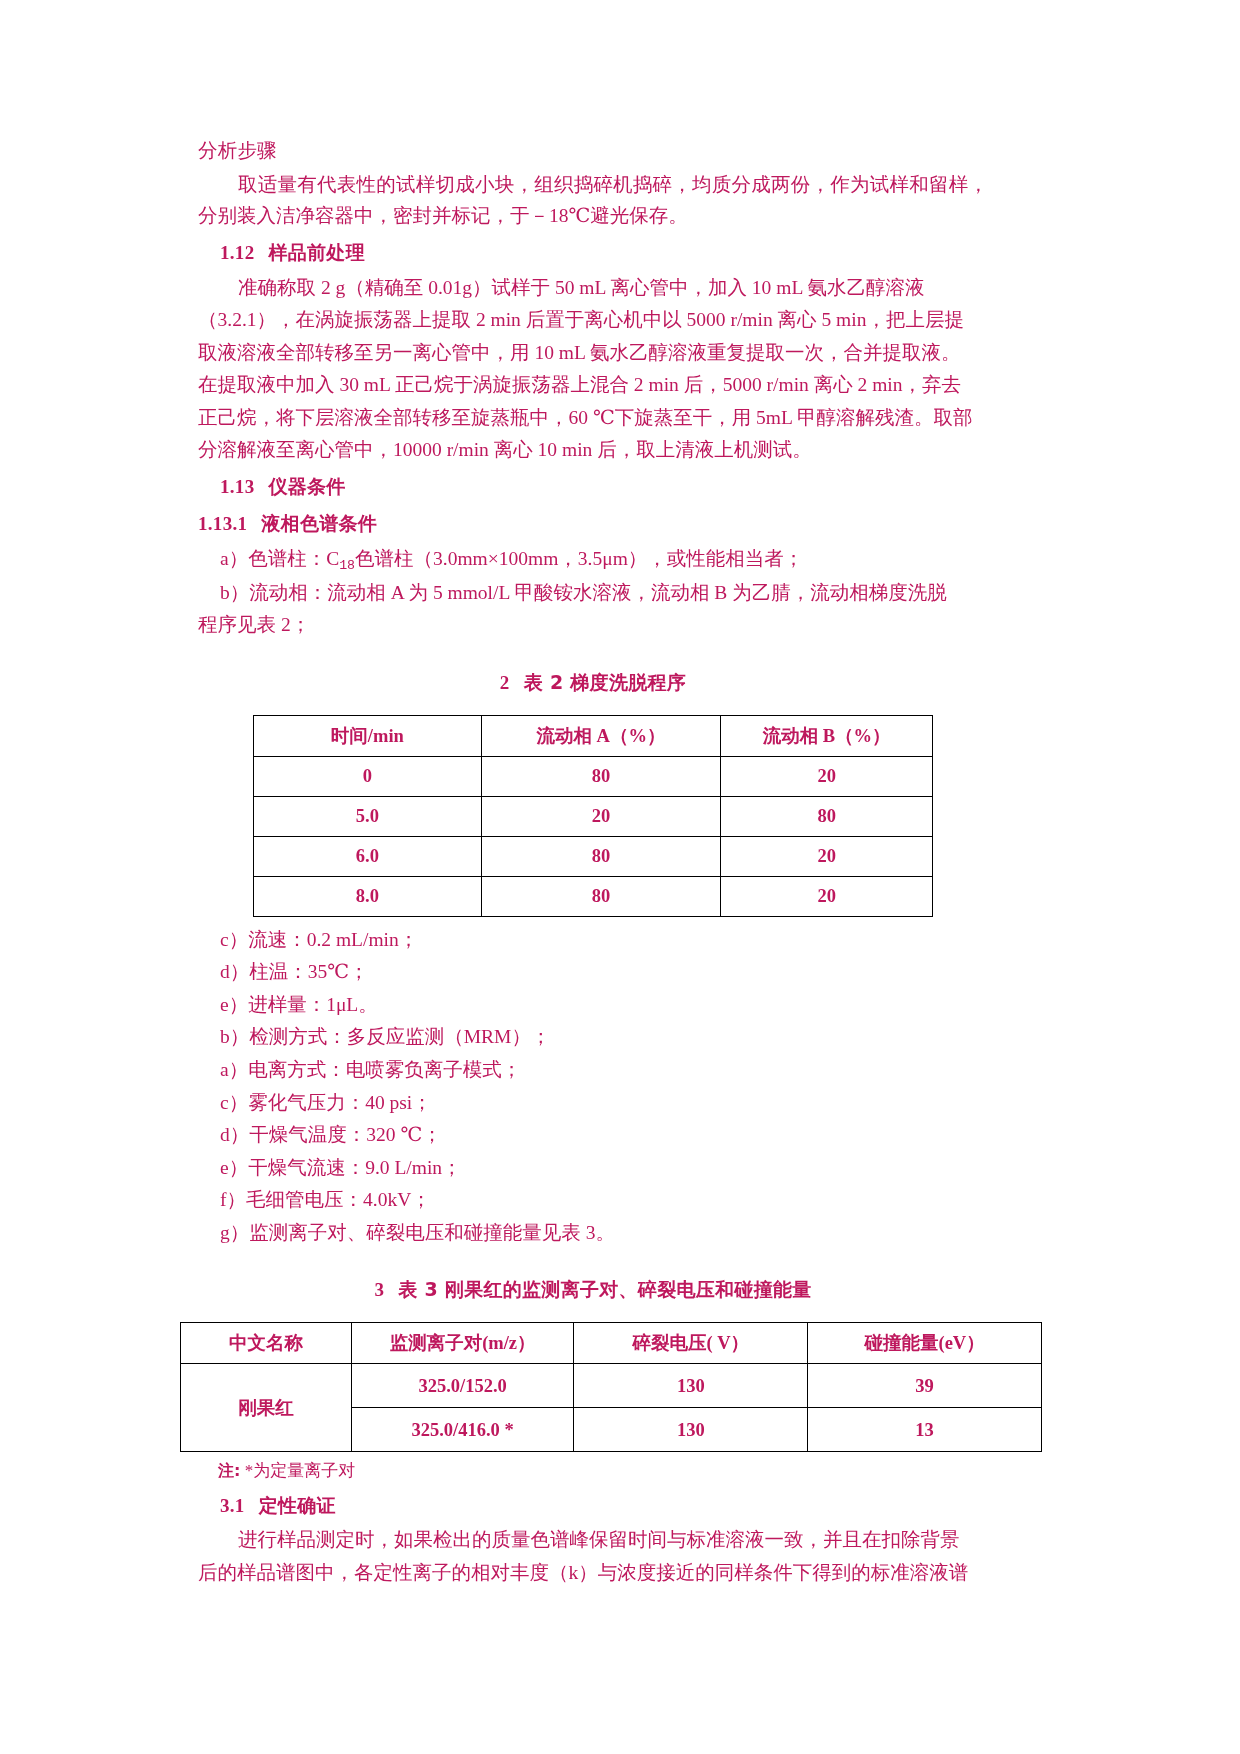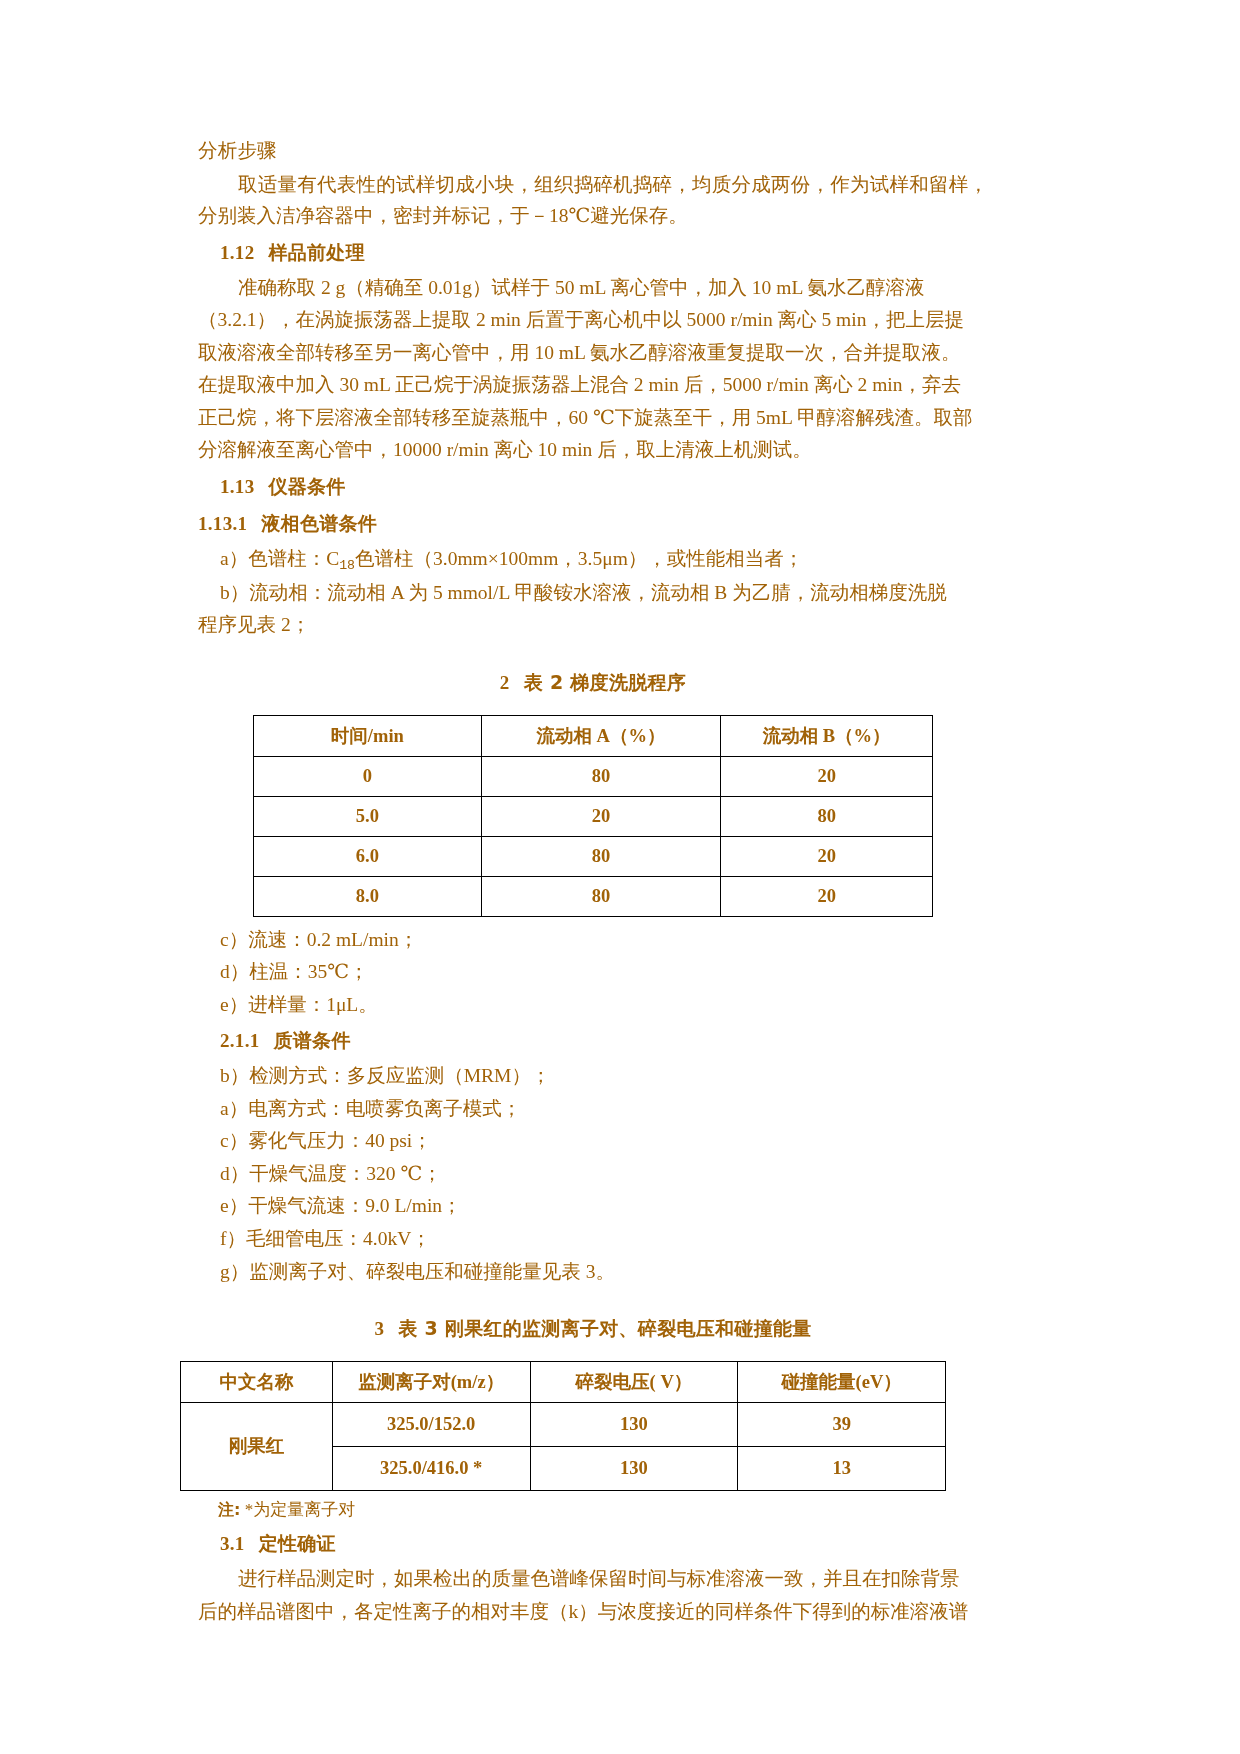--- a/index.html
+++ b/index.html
@@ -8,21 +8,21 @@
     background: #ffffff;
   }
   .page {
     width: 1240px;
     height: 1754px;
     background: #ffffff;
     position: relative;
     box-sizing: border-box;
     padding: 135px 170px 0 198px;
     font-family: "Liberation Serif", "DejaVu Serif", serif;
-    color: #a16207;
+    color: #be185d;
     overflow: hidden;
   }
   .doc-body {
     width: 790px;
     font-size: 19.5px;
     line-height: 1.62;
   }
 
   
   .h-plain {
@@ -101,21 +101,21 @@
     width: 680px;
     margin: 0 auto 0 auto;
   }
   #table-gradient td { height: 29px; }
   #table-gradient col.c1 { width: 228px; }
   #table-gradient col.c2 { width: 240px; }
   #table-gradient col.c3 { width: 212px; }
 
   
   #table-ions {
-    width: 766px;
+    width: 862px;
     margin: 0 0 0 -18px;
   }
   #table-ions col.c1 { width: 152px; }
   #table-ions col.c2 { width: 198px; }
   #table-ions col.c3 { width: 208px; }
   #table-ions col.c4 { width: 208px; }
   #table-ions td { height: 33px; }
 
   .note {
     font-size: 17px;
@@ -203,23 +203,20 @@
         </tr>
       </tbody>
     </table>
 
     <div class="spacer-sm"></div>
 
     <p class="item"><span>c）</span><span>流速：0.2 mL/min；</span></p>
     <p class="item"><span>d）</span><span>柱温：35℃；</span></p>
     <p class="item"><span>e）</span><span>进样量：1μL。</span></p>
 
-    <div class="h-bold indent1">
-      <span class="num">2.1.1</span><span>质谱条件</span>
-    </div>
 
     <p class="item"><span>b）</span><span>检测方式：多反应监测（MRM）；</span></p>
     <p class="item"><span>a）</span><span>电离方式：电喷雾负离子模式；</span></p>
     <p class="item"><span>c）</span><span>雾化气压力：40 psi；</span></p>
     <p class="item"><span>d）</span><span>干燥气温度：320 ℃；</span></p>
     <p class="item"><span>e）</span><span>干燥气流速：9.0 L/min；</span></p>
     <p class="item"><span>f）</span><span>毛细管电压：4.0kV；</span></p>
     <p class="item"><span>g）</span><span>监测离子对、碎裂电压和碰撞能量见表 3。</span></p>
 
     <div class="tbl-caption">

